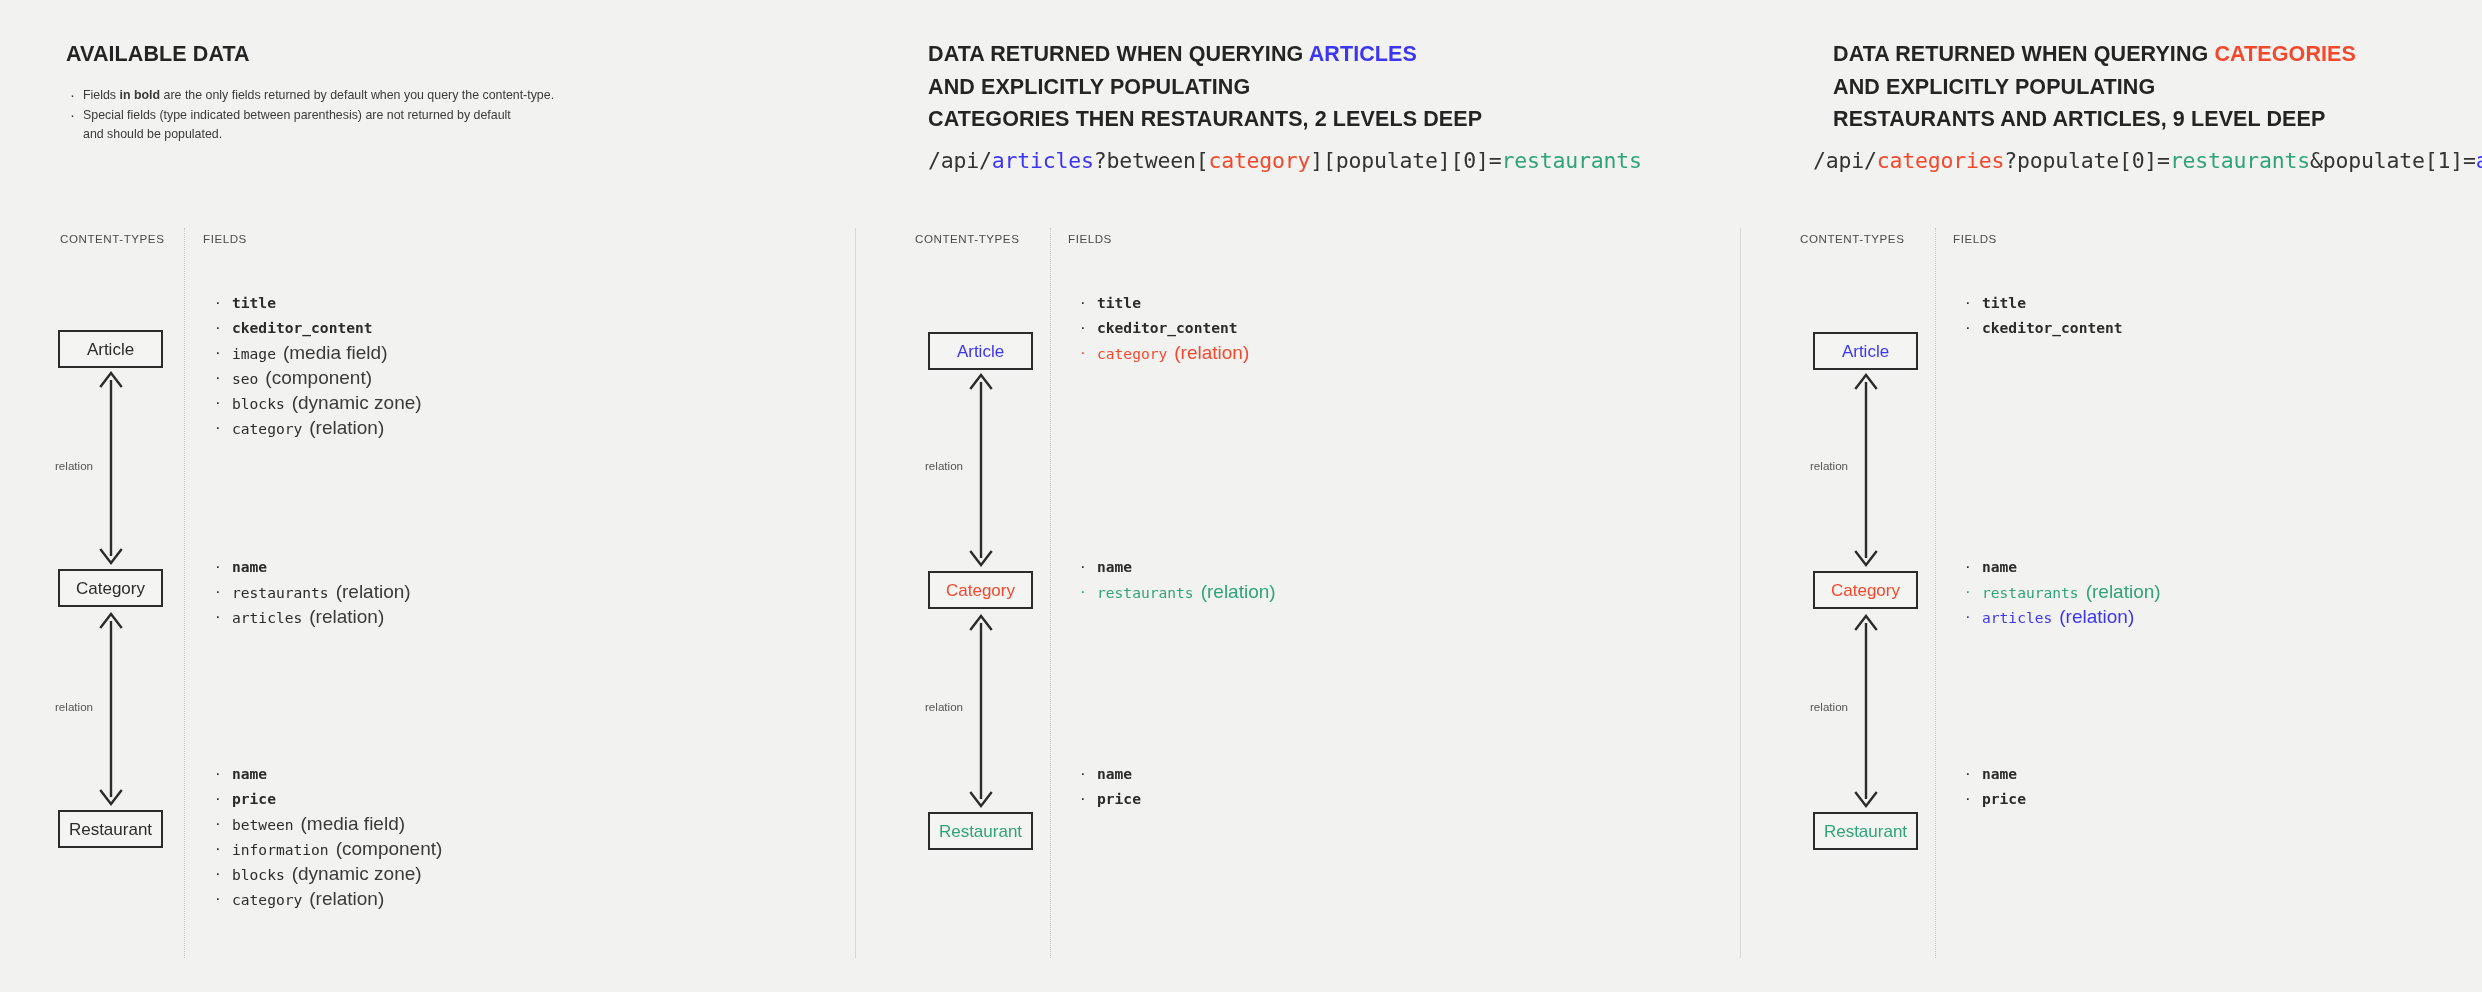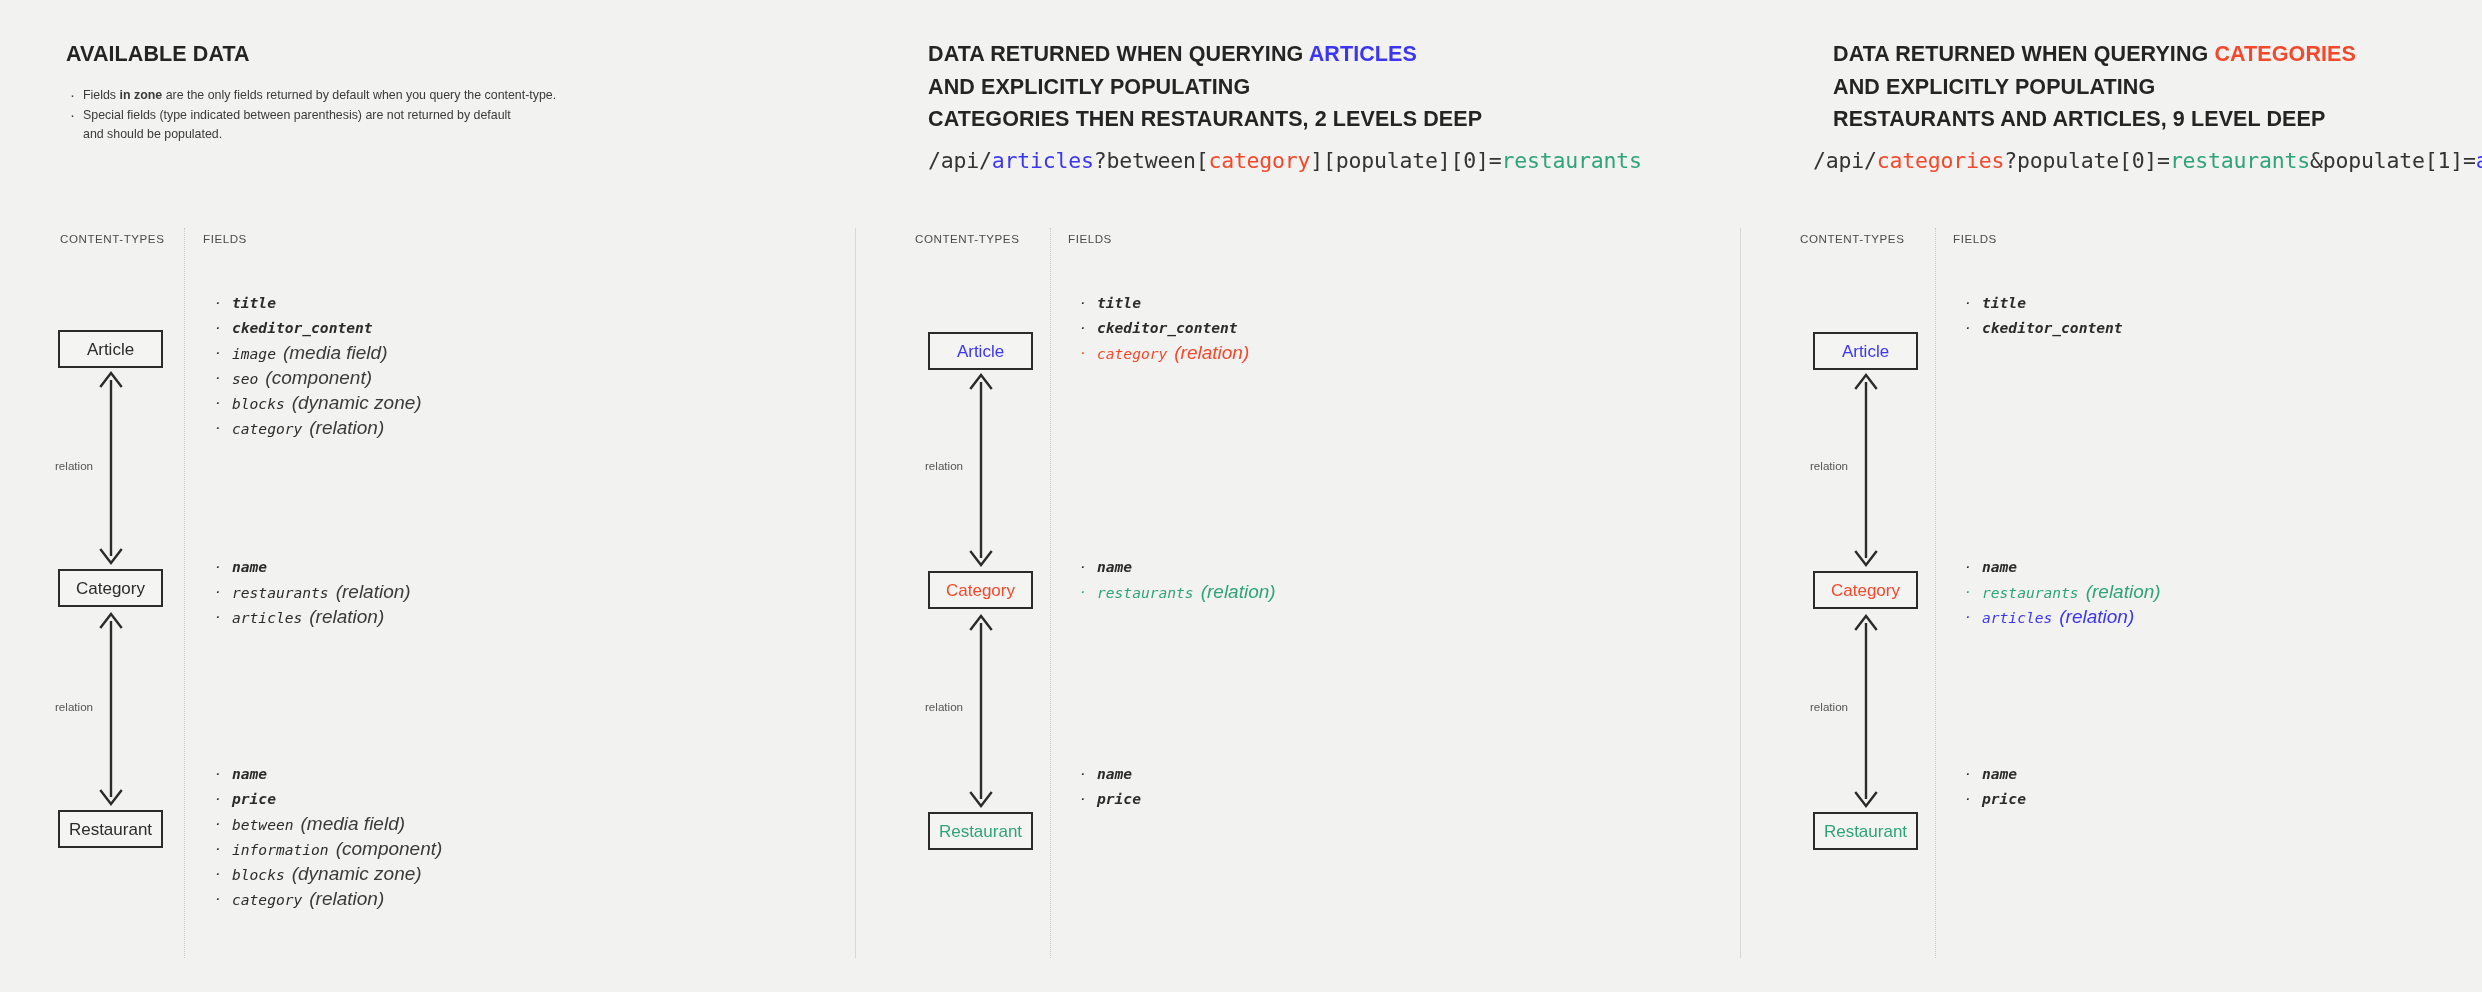--- a/index.html
+++ b/index.html
@@ -197,21 +197,20 @@
   #panel-3 .fg-article    { left: 220px; top: 290px; }
   #panel-3 .fg-category   { left: 220px; top: 554px; }
   #panel-3 .fg-restaurant { left: 220px; top: 761px; }
 
   .field-item {
     position: relative;
     padding-left: 22px;
     height: 25px;
     line-height: 25px;
     white-space: nowrap;
-    font-style: italic;
   }
   .field-item::before {
     content: "\00b7";
     position: absolute;
     left: 5px;
     top: 0;
     font-size: 17px;
     line-height: 25px;
   }
   .field-name {
@@ -237,21 +236,21 @@
 </style>
 </head>
 <body>
 
 <div class="panel-divider" id="divider-1"></div>
 <div class="panel-divider" id="divider-2"></div>
 
 <div class="panel" id="panel-1">
     <div class="panel-heading"><div><span>AVAILABLE DATA</span></div></div>
     <div class="intro-list">
-      <div class="intro-item"><span>Fields </span><b>in zone</b><span> are the only fields returned by default when you query the content-type.</span></div>
+      <div class="intro-item"><span>Fields </span><b>in bold</b><span> are the only fields returned by default when you query the content-type.</span></div>
       <div class="intro-item"><span>Special fields (type indicated between parenthesis) are not returned by default
 and should be populated.</span></div>
     </div>
     <div class="col-header ct">CONTENT-TYPES</div>
     <div class="col-header fl">FIELDS</div>
     <div class="col-dotted"></div>
     <div class="relation-arrow ra-1"><svg width="46" height="204" viewBox="0 0 46 204" xmlns="http://www.w3.org/2000/svg">
         <line x1="23" y1="14" x2="23" y2="190" stroke="#2b2b2b" stroke-width="2.4"></line>
         <polyline points="13,20 23,7 33,20" fill="none" stroke="#2b2b2b" stroke-width="2.4" stroke-linecap="square"></polyline>
         <polyline points="13,184 23,197 33,184" fill="none" stroke="#2b2b2b" stroke-width="2.4" stroke-linecap="square"></polyline>

